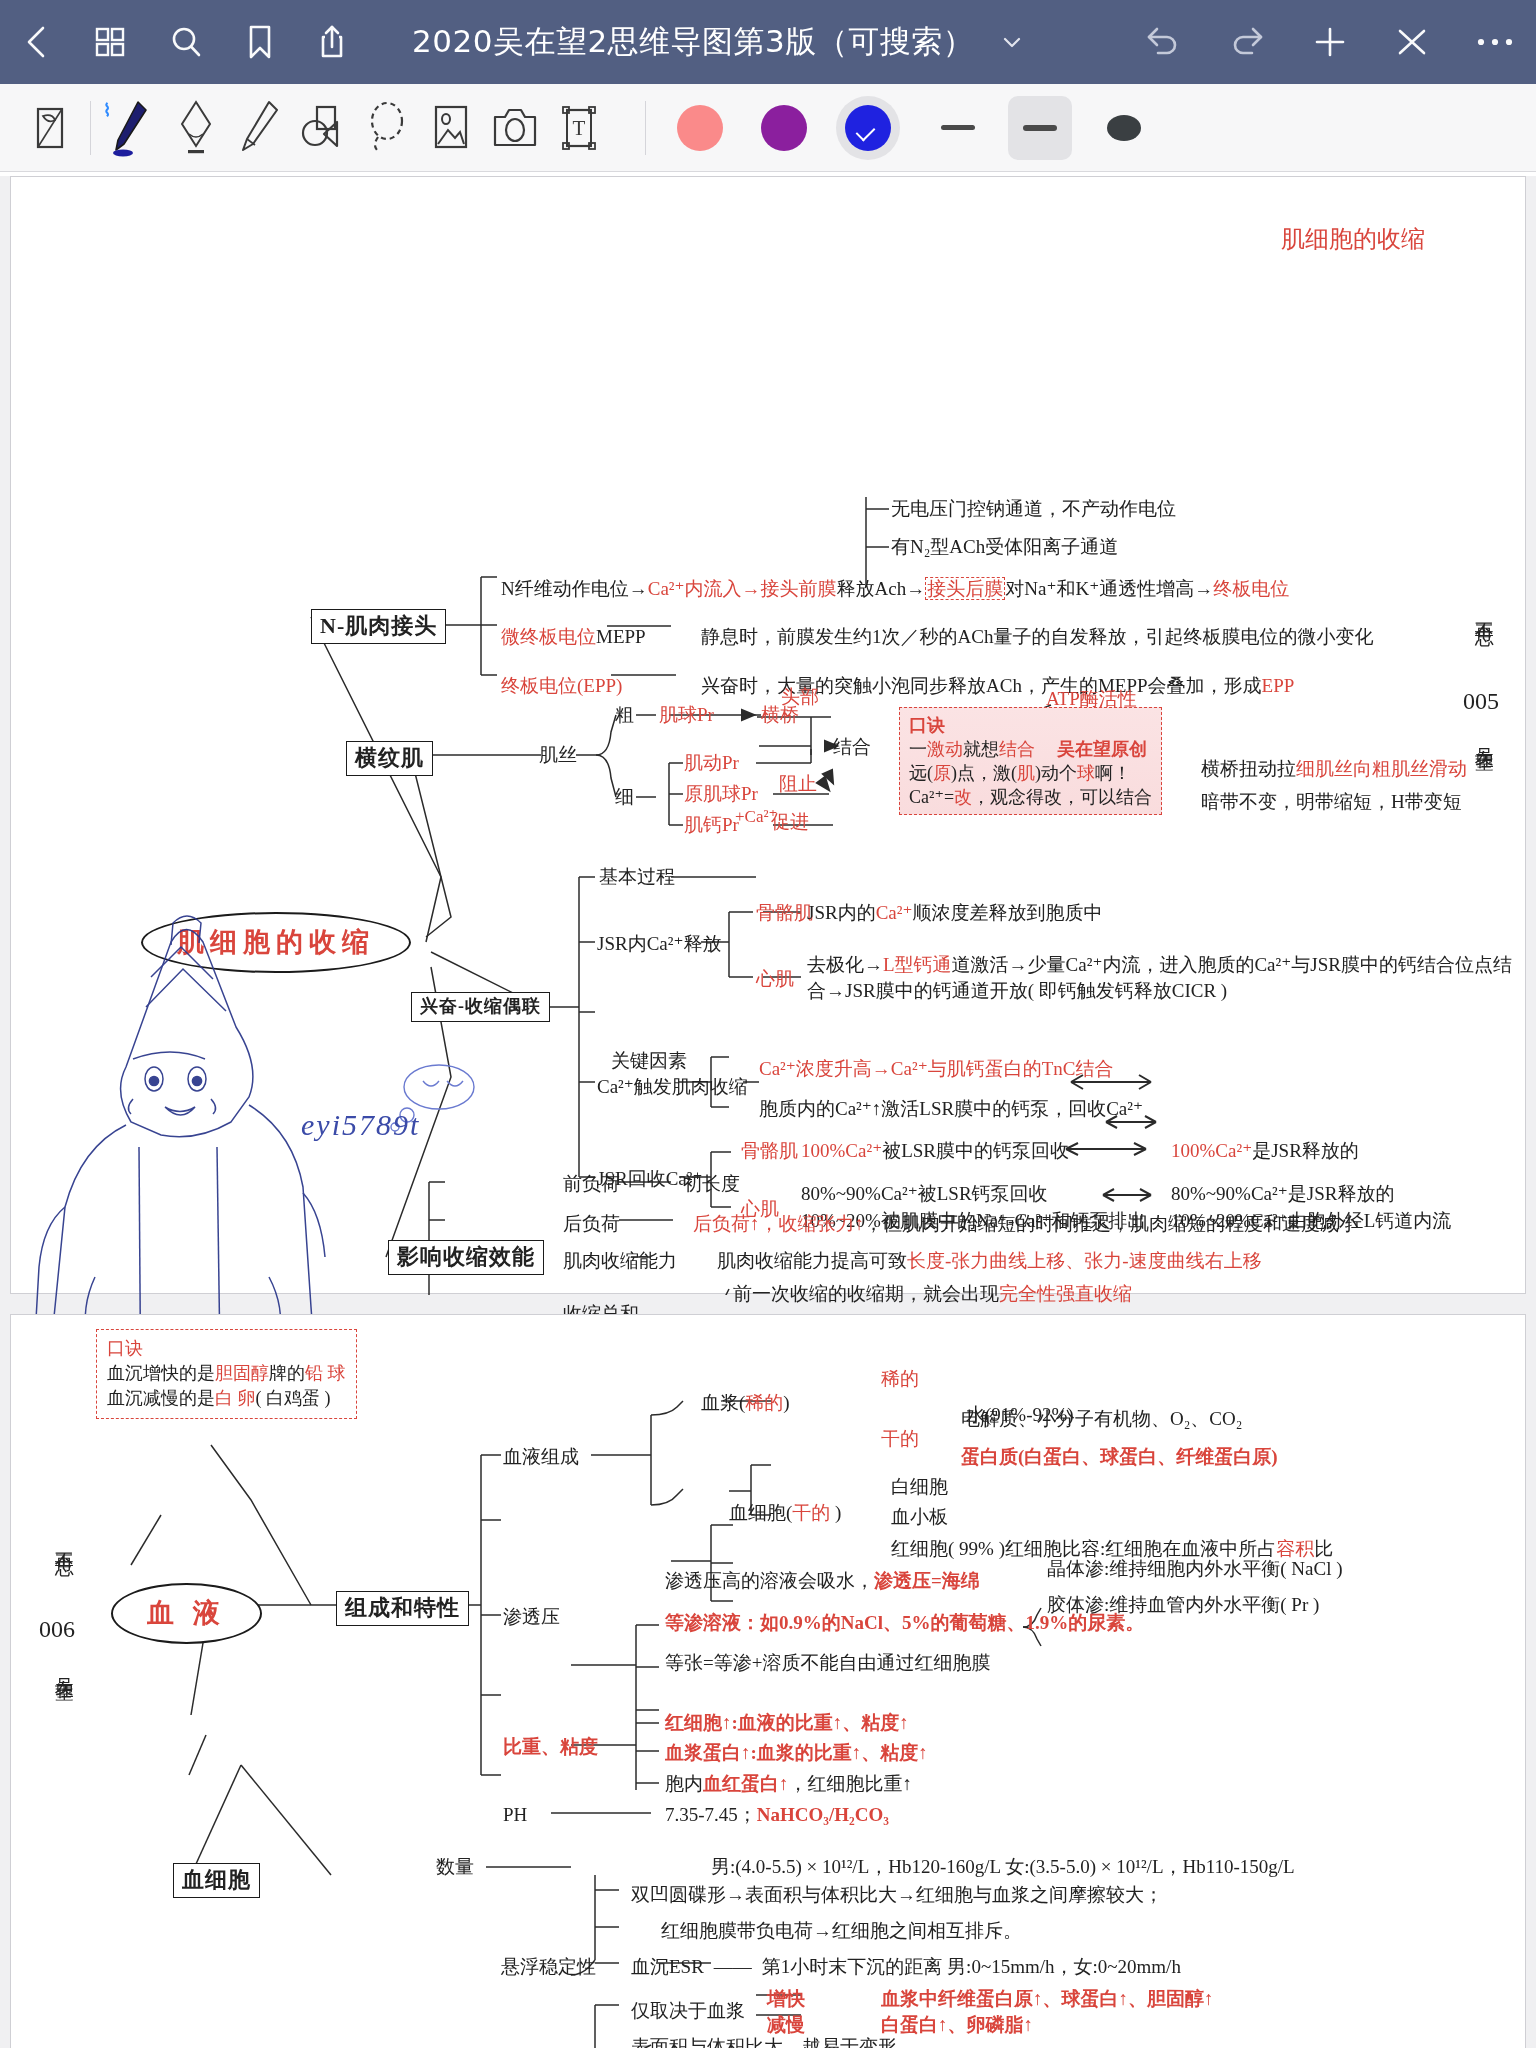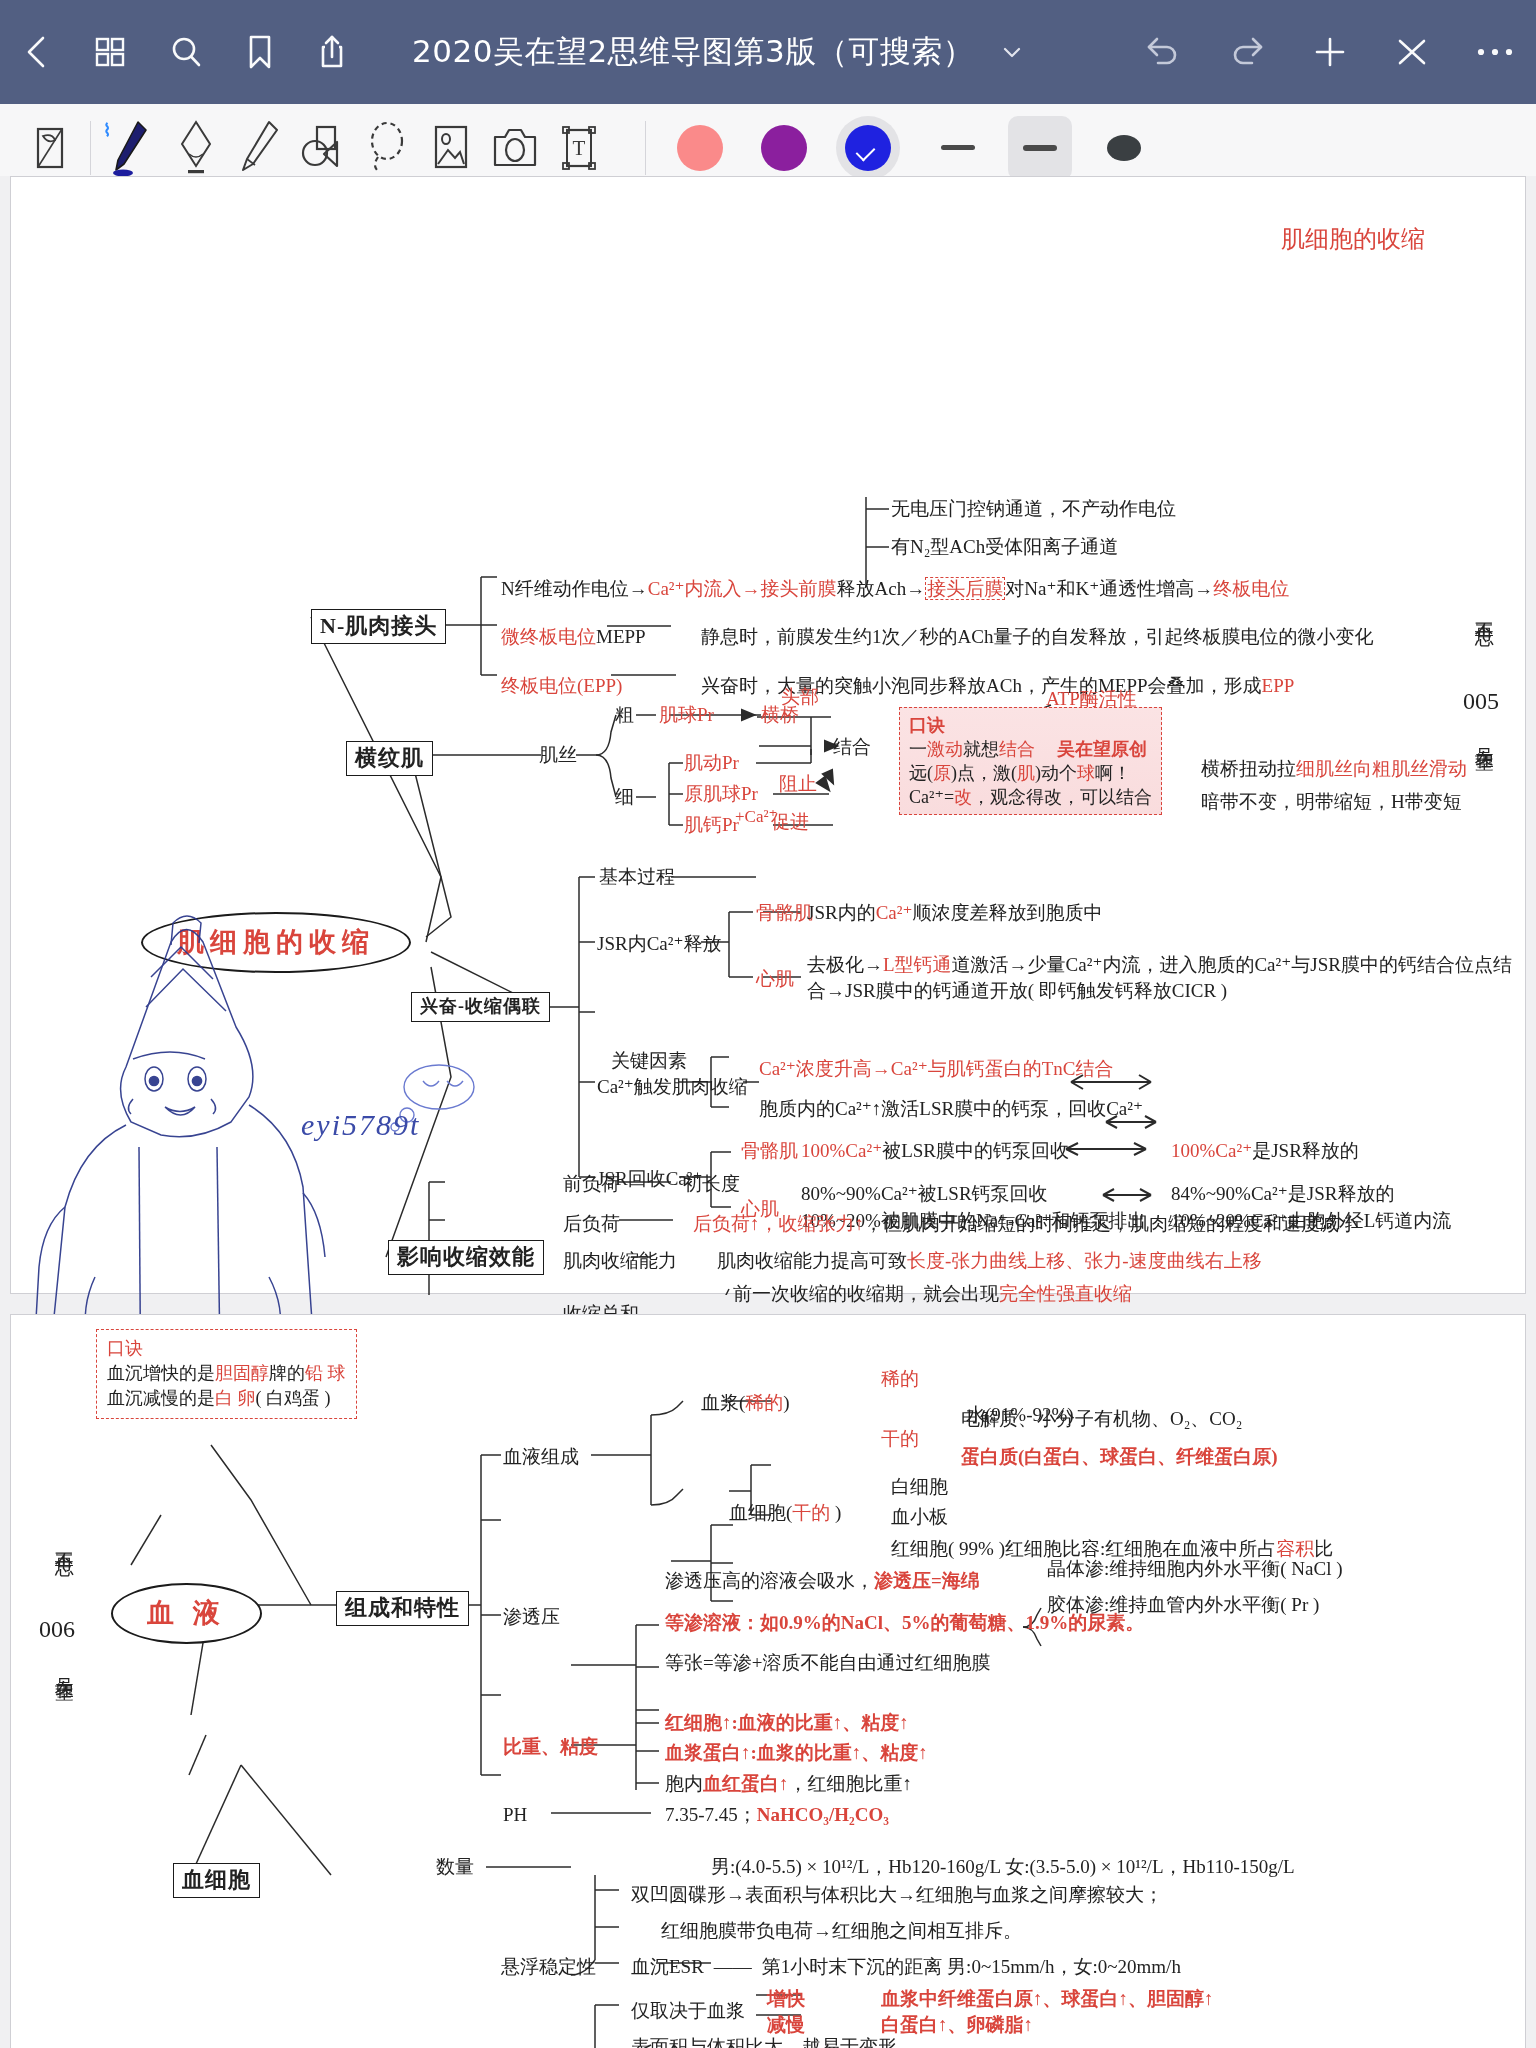--- a/index.html
+++ b/index.html
@@ -5,21 +5,21 @@
   * { box-sizing: border-box; margin:0; padding:0; }
   html,body { width:1536px; height:2048px; }
   body {
     font-family: "Liberation Serif", "DejaVu Serif", serif;
     background:#ffffff;
     overflow:hidden;
     position:relative;
   }
   
   #topbar{
-    height:104px; background:#525f82; display:flex; align-items:center;
+    height:84px; background:#525f82; display:flex; align-items:center;
     padding:8px 22px; position:relative;
   }
   #topbar .ic{ color:#ffffff; opacity:.97; display:flex; align-items:center;
     justify-content:center; cursor:pointer; }
   .nav-left{ display:flex; align-items:center; gap:40px; }
   .title-wrap{ display:flex; align-items:center; gap:26px; margin-left:64px; }
   #doc-title{
     color:#fff; font-size:31px; font-family:"DejaVu Sans","Liberation Sans",sans-serif;
     font-weight:500; letter-spacing:.5px; white-space:nowrap;
   }
@@ -413,21 +413,21 @@
         <path d="M700 1030 Q714 1030 720 1030"></path>
       </g>
     </svg>
     <div class="mm" style="left:586px; top:990px; font-size:19px;">JSR回收Ca²⁺</div>
     <div class="mm r" style="left:730px; top:962px; font-size:19px;">骨骼肌</div>
     <div class="mm" style="left:790px; top:962px; font-size:19px;"><span class="r">100%Ca²⁺</span><span>被LSR膜中的钙泵回收</span></div>
     <div class="mm" style="left:1160px; top:962px; font-size:19px;"><span class="r">100%Ca²⁺</span><span>是JSR释放的</span></div>
     <div class="mm r" style="left:730px; top:1020px; font-size:19px;">心肌</div>
     <div class="mm" style="left:790px; top:1005px; font-size:19px;">80%~90%Ca²⁺被LSR钙泵回收</div>
     <div class="mm" style="left:790px; top:1032px; font-size:19px;">10%~20%被肌膜中的Na⁺-Ca²⁺和钙泵排出</div>
-    <div class="mm" style="left:1160px; top:1005px; font-size:19px;">84%~90%Ca²⁺是JSR释放的</div>
+    <div class="mm" style="left:1160px; top:1005px; font-size:19px;">80%~90%Ca²⁺是JSR释放的</div>
     <div class="mm" style="left:1160px; top:1032px; font-size:19px;">10%~20%Ca²⁺由胞外经L钙道内流</div>
 
     <svg class="lines" width="1516" height="1118" style="top:0">
       <g stroke="#2b2b2b" stroke-width="2" fill="none">
         <path d="M1055 972 L1135 972"></path>
         <path d="M1055 972 l12 -6 M1055 972 l12 6"></path>
         <path d="M1135 972 l-12 -6 M1135 972 l-12 6"></path>
         <path d="M1092 1018 L1140 1018"></path>
         <path d="M1092 1018 l11 -6 M1092 1018 l11 6"></path>
         <path d="M1140 1018 l-11 -6 M1140 1018 l-11 6"></path>

